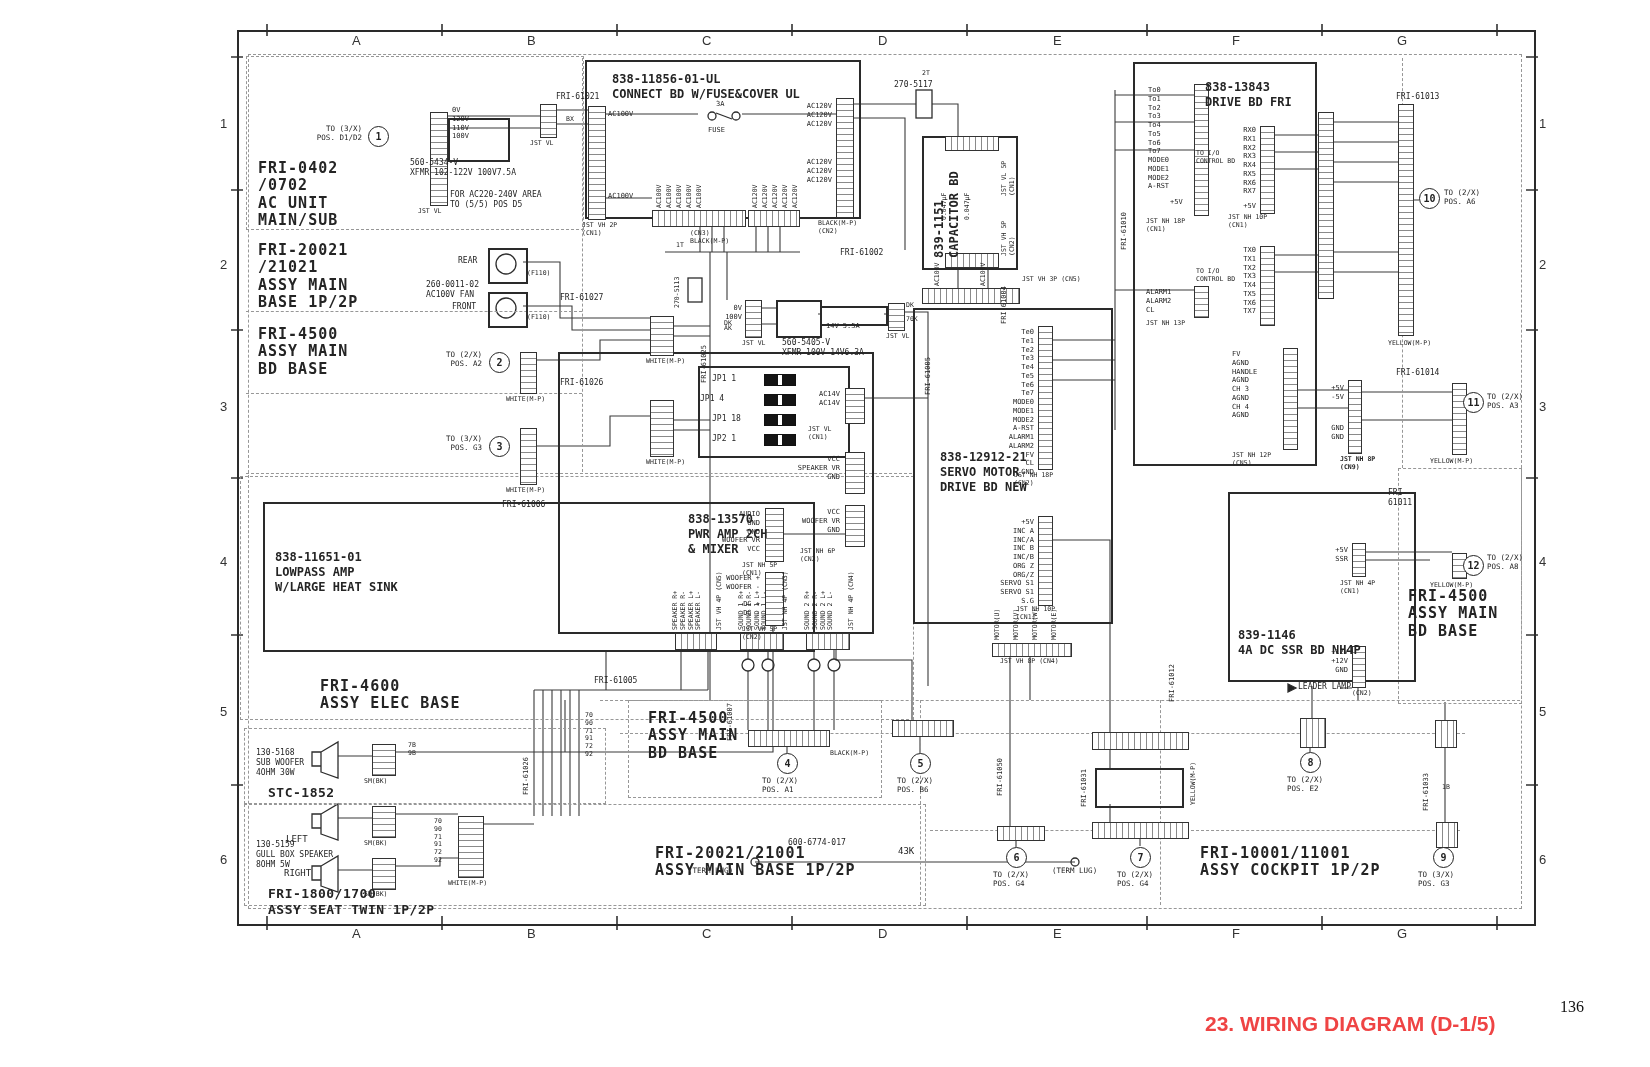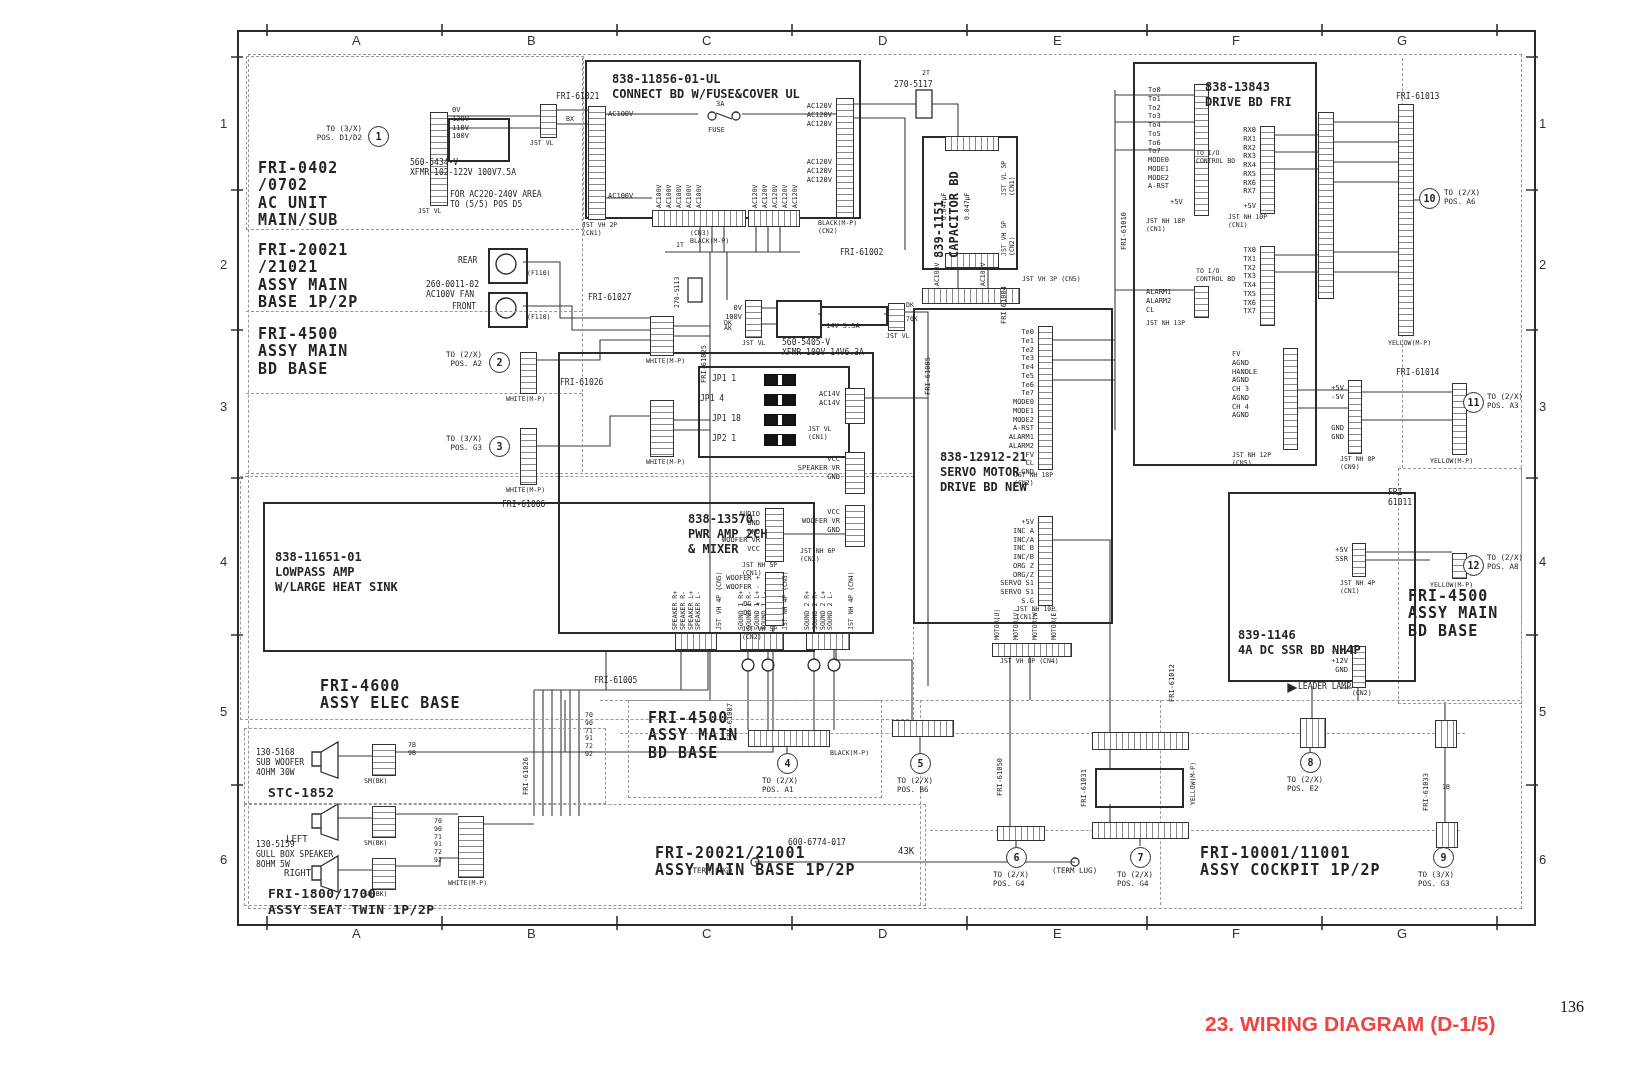--- a/index.html
+++ b/index.html
@@ -322,21 +322,21 @@
   <div class="t s7 vt" style="left:726px;top:686px;height:55px;">FRI-61007</div>
   <div class="t s7 vt" style="left:1120px;top:192px;height:58px;">FRI-61010</div>
   <div class="t s8" style="left:1388px;top:488px;">FRI-
 61011</div>
   <div class="t s7 vt" style="left:1168px;top:644px;height:58px;">FRI-61012</div>
   <div class="t s8" style="left:1396px;top:92px;">FRI-61013</div>
   <div class="t s8" style="left:1396px;top:368px;">FRI-61014</div>
   <div class="t s7 vt" style="left:700px;top:328px;height:55px;">FRI-61025</div>
   <div class="t s8" style="left:560px;top:378px;">FRI-61026</div>
   <div class="t s7 vt" style="left:522px;top:740px;height:55px;">FRI-61026</div>
-  <div class="t s8" style="left:560px;top:293px;margin-left:28px;">FRI-61027</div>
+  <div class="t s8" style="left:560px;top:293px;">FRI-61027</div>
   <div class="t s7 vt" style="left:1080px;top:752px;height:55px;">FRI-61031</div>
   <div class="t s7 vt" style="left:1422px;top:756px;height:55px;">FRI-61033</div>
   <div class="t s7 vt" style="left:996px;top:738px;height:58px;">FRI-61050</div>
 
   <div class="t s7" style="left:452px;top:106px;">0V
 120V
 110V
 100V</div>
   <div class="t s7" style="left:608px;top:110px;">AC100V</div>
   <div class="t s7" style="left:608px;top:192px;">AC100V</div>
@@ -486,21 +486,21 @@
 (CN2)</div>
   <div class="t s6" style="left:690px;top:230px;">(CN3)
 BLACK(M-P)</div>
   <div class="t s6" style="left:1146px;top:218px;">JST NH 18P
 (CN1)</div>
   <div class="t s6" style="left:1146px;top:320px;">JST NH 13P</div>
   <div class="t s6" style="left:1228px;top:214px;">JST NH 10P
 (CN1)</div>
   <div class="t s6" style="left:1232px;top:452px;">JST NH 12P
 (CN5)</div>
-  <div class="t s6" style="left:1340px;top:456px;">JST NH 8P
+  <div class="t s6" style="left:1340px;top:456px;font-weight:bold;">JST NH 8P
 (CN9)</div>
   <div class="t s6" style="left:808px;top:426px;">JST VL
 (CN1)</div>
   <div class="t s6" style="left:800px;top:548px;">JST NH 6P
 (CN2)</div>
   <div class="t s6 vt" style="left:716px;top:556px;height:74px;">JST VH 4P (CN5)</div>
   <div class="t s6 vt" style="left:782px;top:556px;height:74px;">JST NH 4P (CN3)</div>
   <div class="t s6 vt" style="left:848px;top:556px;height:74px;">JST NH 4P (CN4)</div>
   <div class="t s6" style="left:742px;top:562px;">JST NH 5P
 (CN1)</div>

